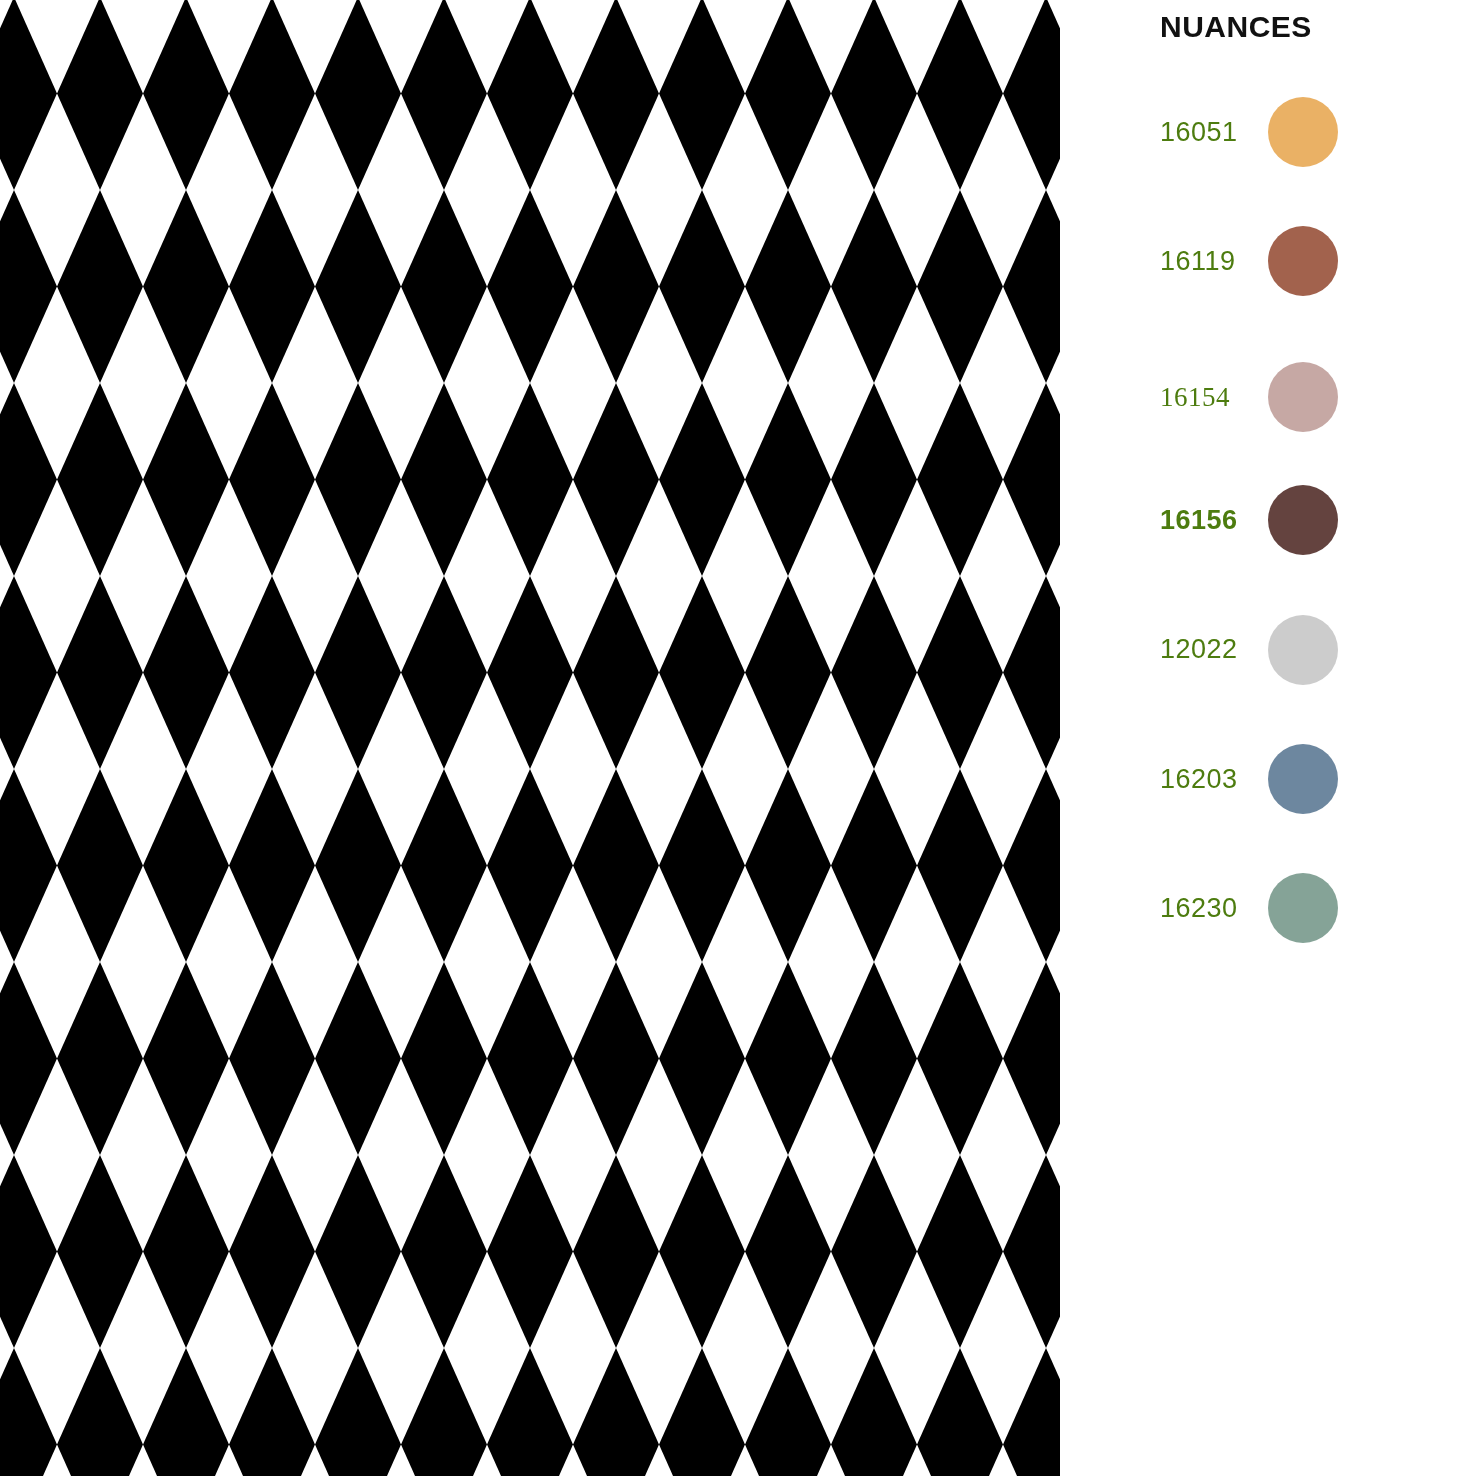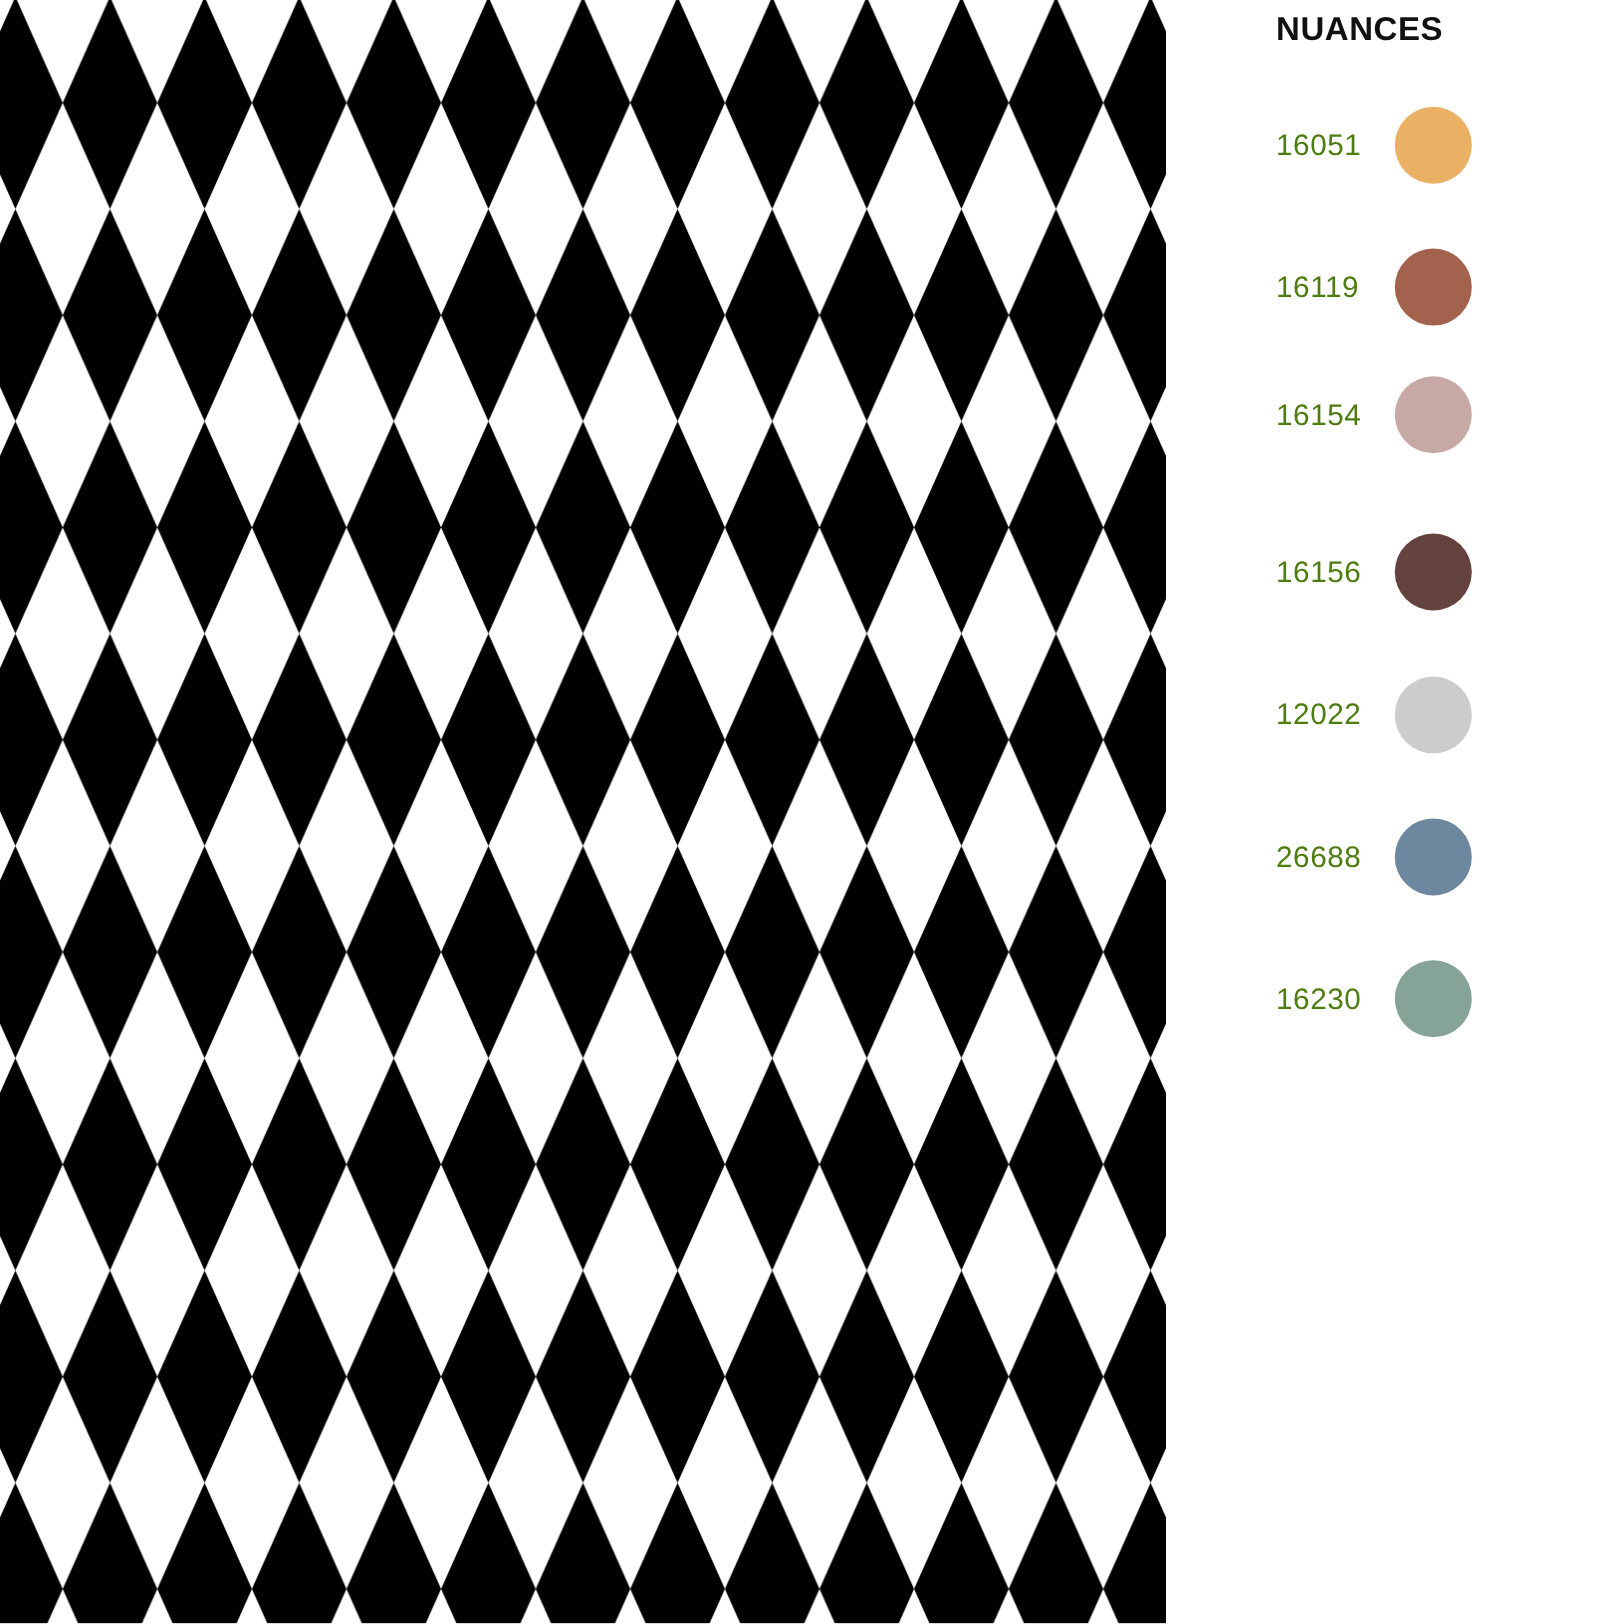--- a/index.html
+++ b/index.html
@@ -122,34 +122,34 @@
 
     <div id="swatch-list">
         <div class="swatch-row" style="top: 97px; height: 70px;">
           <span class="swatch-label">16051</span>
           <span class="swatch-dot" style="background: rgb(234, 177, 101); width: 70px; height: 70px;"></span>
         </div>
         <div class="swatch-row" style="top: 226.4px; height: 70px; padding-left: 36px;">
           <span class="swatch-label">16119</span>
           <span class="swatch-dot" style="background: rgb(162, 98, 77); width: 70px; height: 70px;"></span>
         </div>
-        <div class="swatch-row" style="top: 342px; height: 70px;">
+        <div class="swatch-row" style="top: 362px; height: 70px; font-family: Liberation Serif, serif;">
           <span class="swatch-label">16154</span>
           <span class="swatch-dot" style="background: rgb(198, 168, 164); width: 70px; height: 70px;"></span>
         </div>
-        <div class="swatch-row" style="top: 485.2px; height: 70px;">
+        <div class="swatch-row" style="top: 485.2px; height: 70px; font-weight: bold;">
           <span class="swatch-label">16156</span>
           <span class="swatch-dot" style="background: rgb(100, 67, 63); width: 70px; height: 70px;"></span>
         </div>
         <div class="swatch-row" style="top: 614.6px; height: 70px;">
           <span class="swatch-label">12022</span>
           <span class="swatch-dot" style="background: rgb(204, 204, 204); width: 70px; height: 70px;"></span>
         </div>
         <div class="swatch-row" style="top: 744px; height: 70px;">
-          <span class="swatch-label">26688</span>
+          <span class="swatch-label">16203</span>
           <span class="swatch-dot" style="background: rgb(109, 135, 159); width: 70px; height: 70px;"></span>
         </div>
         <div class="swatch-row" style="top: 873.4px; height: 70px;">
           <span class="swatch-label">16230</span>
           <span class="swatch-dot" style="background: rgb(133, 163, 151); width: 70px; height: 70px;"></span>
         </div>
       </div>
 
   </div>
 

